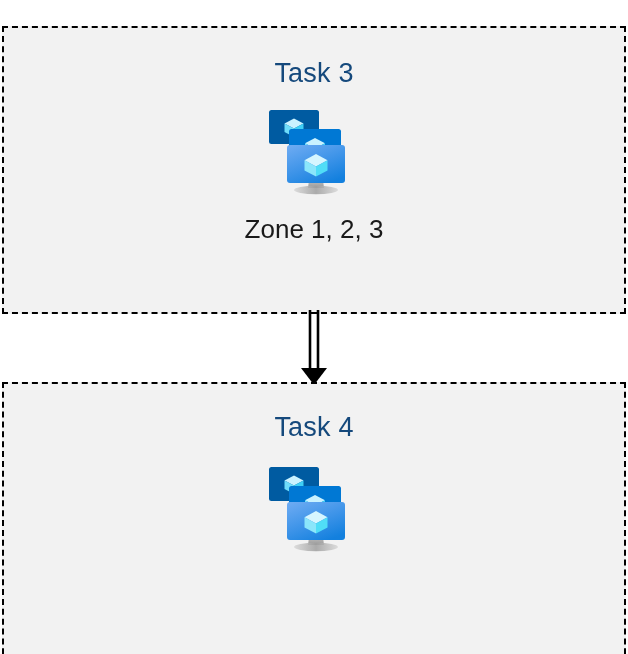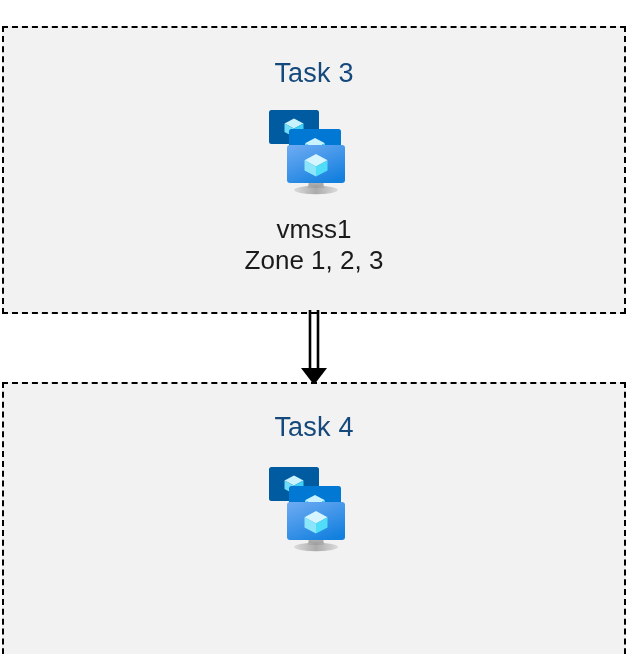--- a/index.html
+++ b/index.html
@@ -140,21 +140,20 @@
         <rect x="24" y="39" width="58" height="38" rx="3" fill="url(#frontMon1)"></rect>
         <g>
           <polygon points="53,48 64.5,54.2 53,60.4 41.5,54.2" fill="#D6F6FF"></polygon>
           <polygon points="41.5,54.2 53,60.4 53,70.6 41.5,64.4" fill="#8BE6FB"></polygon>
           <polygon points="64.5,54.2 53,60.4 53,70.6 64.5,64.4" fill="#50DDF7"></polygon>
         </g>
       </svg>
     </div>
 
     <div class="caption-block">
-      <div class="caption">vmss1</div>
       <div class="caption">Zone 1, 2, 3</div>
     </div>
   </div>
 
   <div class="connector">
     <svg width="44" height="76" viewBox="0 0 44 76" xmlns="http://www.w3.org/2000/svg">
 
       <line x1="18" y1="0" x2="18" y2="60" stroke="#000000" stroke-width="2.6"></line>
       <line x1="26" y1="0" x2="26" y2="60" stroke="#000000" stroke-width="2.6"></line>
 

